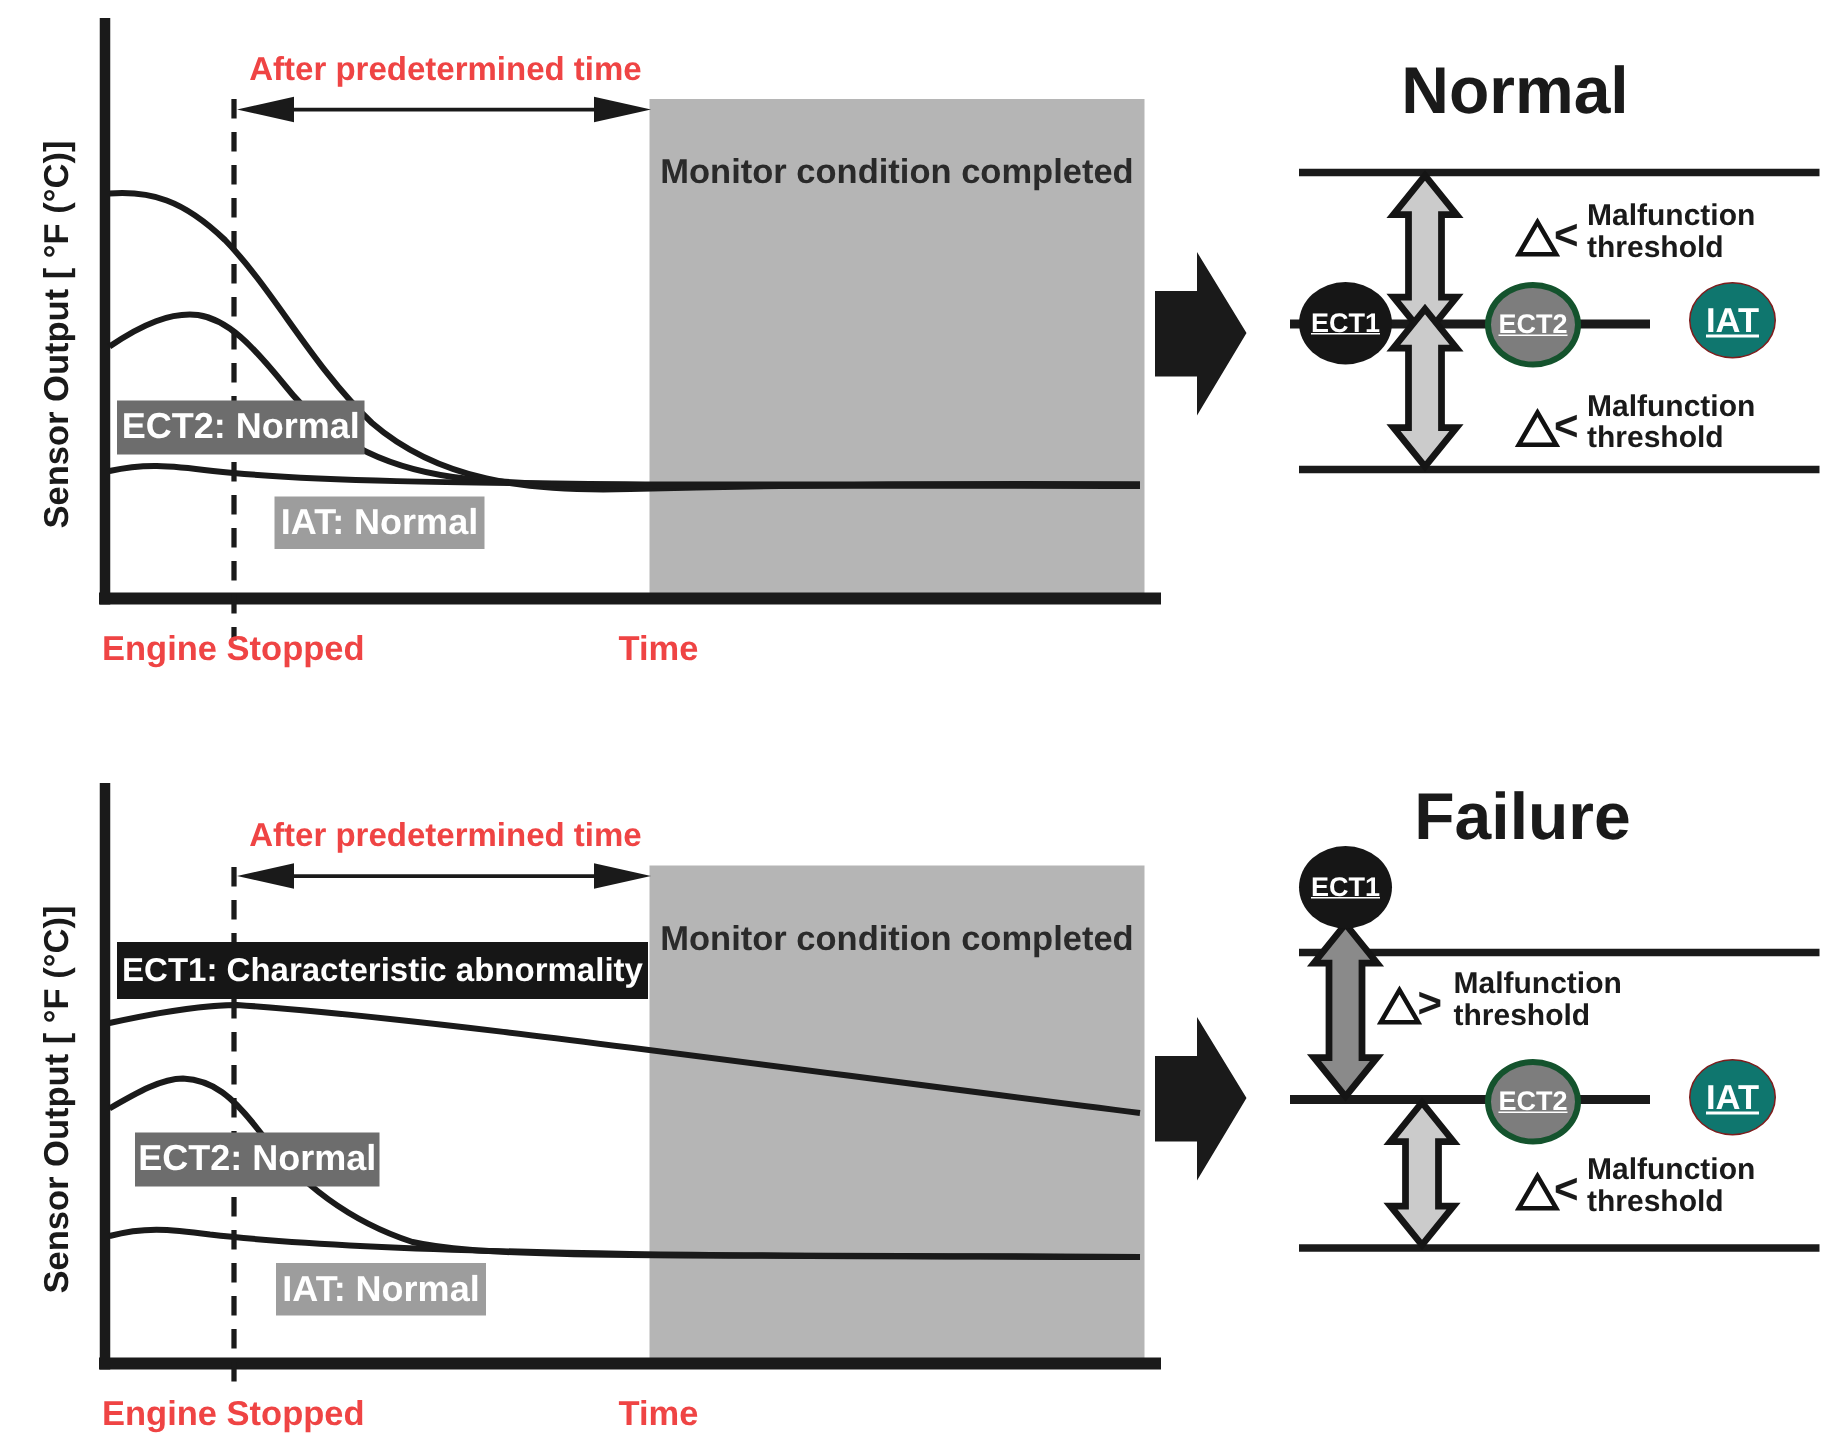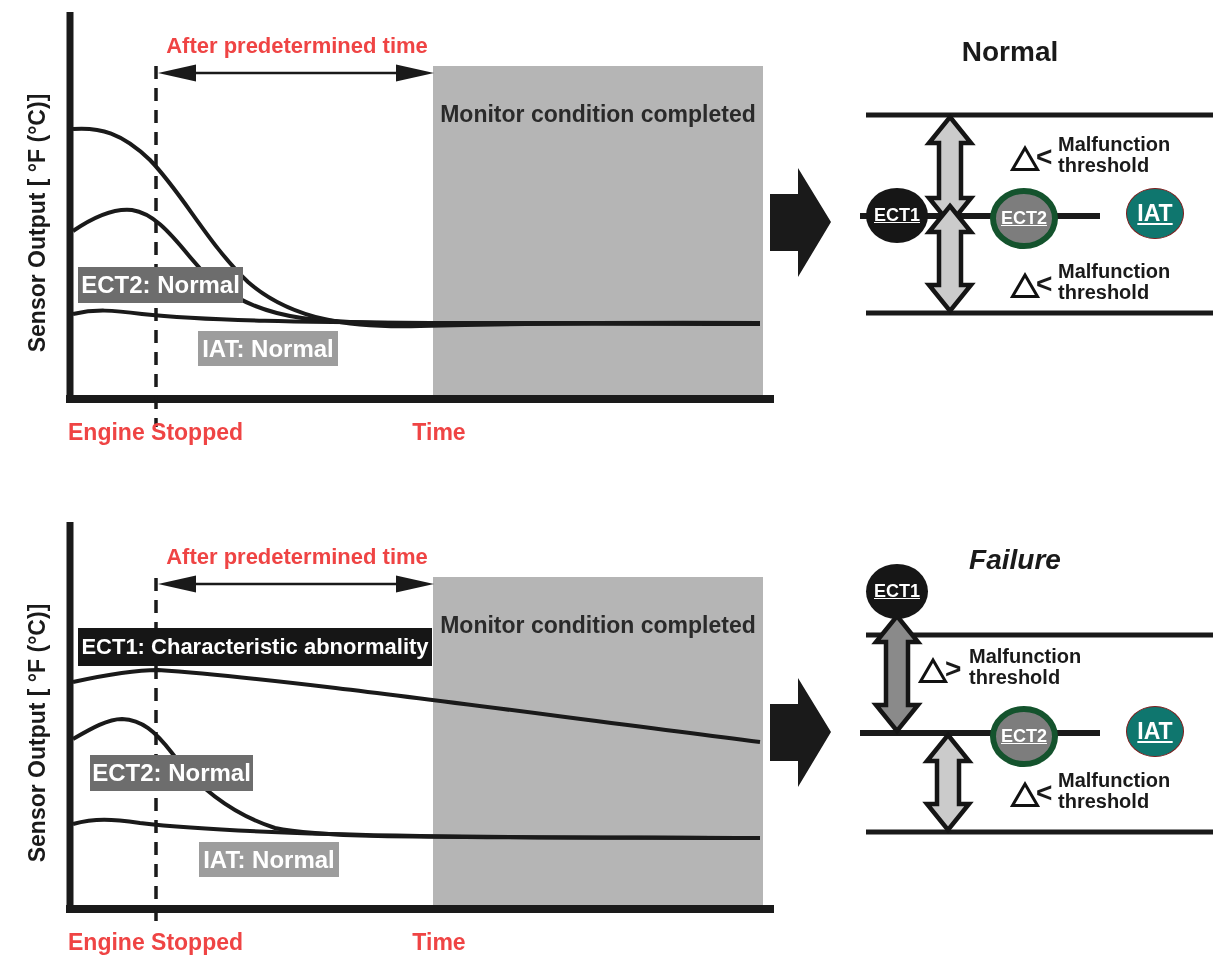--- a/index.html
+++ b/index.html
@@ -6,31 +6,31 @@
   .canvas{position:relative;width:1228px;height:964px;background:#fff;overflow:hidden;
           font-family:"Liberation Sans",sans-serif;color:#1a1a1a;}
   .svg-layer{position:absolute;left:0;top:0;z-index:2;pointer-events:none;}
   .gray-box{position:absolute;background:#b5b5b5;z-index:1;}
   .txt{position:absolute;z-index:3;font-weight:bold;color:#ef4444;white-space:nowrap;}
   .center{text-align:center;}
   .label-box{position:absolute;z-index:3;display:flex;align-items:center;justify-content:center;
              color:#ffffff;font-weight:bold;white-space:nowrap;}
   .bg-black{background:#161616;}
   .bg-dgray{background:#6d6d6d;text-align:right;}
-  .bg-lgray{background:#9d9d9d;margin-left:15px;}
+  .bg-lgray{background:#9d9d9d;}
   .node{position:absolute;z-index:4;width:62px;height:55px;border-radius:50%;
         display:flex;align-items:center;justify-content:center;color:#fff;font-weight:bold;text-decoration:underline;}
   .node-ect1{background:#161616;}
-  .node-ect2{background:#7d7d7d;border:6px solid #14532d;width:56px;height:49px;}
+  .node-ect2{background:#7d7d7d;border:4px solid #14532d;width:56px;height:49px;}
   .node-iat{background:#0f766e;border:1px solid #7f1d1d;width:56px;height:49px;}
   .ylabel{position:absolute;z-index:3;width:302px;height:26px;font-weight:bold;font-size:23px;
           text-align:center;transform:rotate(-90deg);transform-origin:0 0;white-space:nowrap;}
   .thr{position:absolute;z-index:3;font-weight:bold;font-size:20px;line-height:21px;white-space:nowrap;}
   .cmp{position:absolute;z-index:3;font-weight:bold;font-size:28px;}
-  .title{position:absolute;z-index:3;font-weight:bold;font-size:28px;text-align:center;}
+  .title{position:absolute;z-index:3;font-weight:bold;font-size:44px;text-align:center;}
 </style>
 </head>
 <body>
 
 <div class="canvas">
 
   <div class="gray-box" style="left:433px;top:66px;width:330px;height:333px;"></div>
   <div class="gray-box" style="left:433px;top:577px;width:330px;height:332px;"></div>
 
   <svg class="svg-layer" width="1228" height="964" viewBox="0 0 1228 964">
@@ -107,21 +107,21 @@
   <div class="thr" style="left:1058px;top:134px;">
     <div>Malfunction</div>
     <div>threshold</div>
   </div>
   <div class="cmp" style="left:1036px;top:268px;">&lt;</div>
   <div class="thr" style="left:1058px;top:261px;">
     <div>Malfunction</div>
     <div>threshold</div>
   </div>
 
-  <div class="title" style="left:885px;top:544px;width:260px;font-style:italic;">Failure</div>
+  <div class="title" style="left:885px;top:520px;width:260px;">Failure</div>
   <div class="node node-ect1" style="left:866px;top:564px;font-size:18px;">ECT1</div>
   <div class="node node-ect2" style="left:990px;top:706px;font-size:18px;">ECT2</div>
   <div class="node node-iat" style="left:1126px;top:706px;font-size:23px;">IAT</div>
   <div class="cmp" style="left:945px;top:653px;">&gt;</div>
   <div class="thr" style="left:969px;top:646px;">
     <div>Malfunction</div>
     <div>threshold</div>
   </div>
   <div class="cmp" style="left:1036px;top:777px;">&lt;</div>
   <div class="thr" style="left:1058px;top:770px;">

